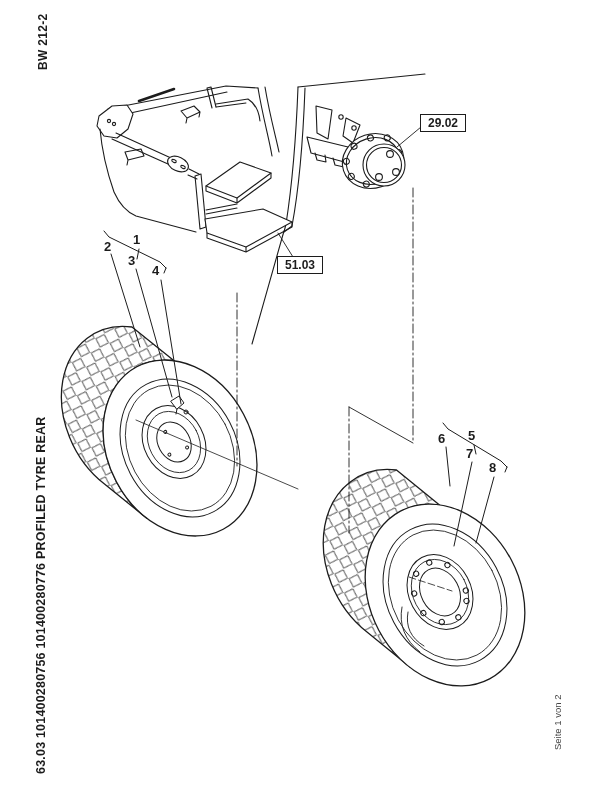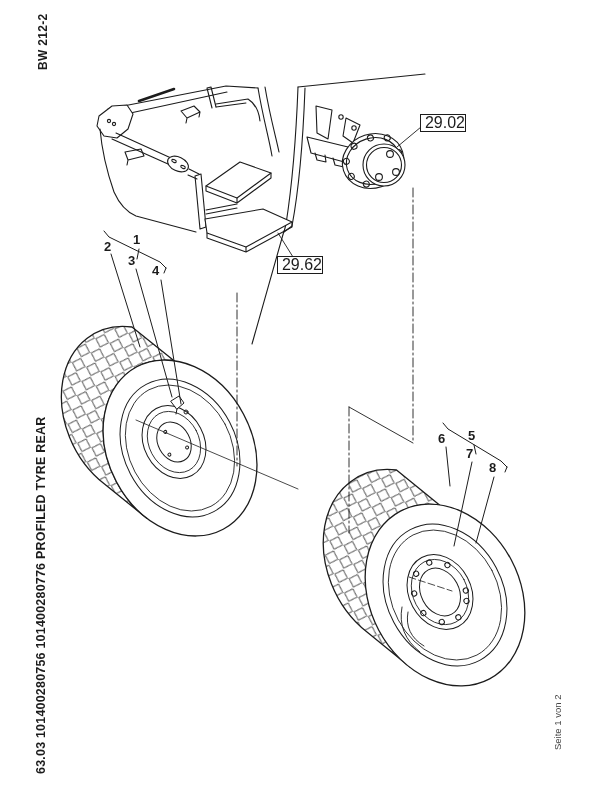--- a/index.html
+++ b/index.html
@@ -5,21 +5,21 @@
   html,body{margin:0;padding:0;background:#ffffff;}
   body{width:609px;height:787px;position:relative;overflow:hidden;
        font-family:"Liberation Sans", sans-serif;color:#1c1c1c;}
   #stage{position:absolute;left:0;top:0;width:609px;height:787px;}
   svg{position:absolute;left:0;top:0;}
   .vtext{position:absolute;white-space:nowrap;transform:rotate(-90deg);transform-origin:0 0;}
   .model{font-size:12px;font-weight:bold;letter-spacing:.3px;}
   .section{font-size:12.5px;font-weight:bold;letter-spacing:.2px;}
   .pageind{font-size:9.5px;color:#444;}
   .callout{position:absolute;border:1.4px solid #1c1c1c;background:#fff;
-           font-size:16px;font-weight:normal;text-align:right;
+           font-size:12px;font-weight:bold;text-align:center;
            width:44px;padding:1px 0;line-height:14px;cursor:pointer;}
   .pnum{position:absolute;font-size:13px;font-weight:bold;line-height:13px;}
 </style>
 </head>
 <body>
 
 <div id="stage">
 
 <svg width="609" height="787" viewBox="0 0 609 787">
   <defs>
@@ -160,21 +160,21 @@
 </svg>
 
 <div class="vtext model" style="left:36px;top:70px;">BW 212-2</div>
 
 <div class="vtext section" style="left:34px;top:774px;">63.03 101400280756 101400280776 PROFILED TYRE REAR</div>
 
 <div class="vtext pageind" style="left:552px;top:750px;">Seite 1 von 2</div>
 
 <div class="callout" style="left:420px;top:114px;">29.02</div>
 
-<div class="callout" style="left:277px;top:256px;">29.62</div>
+<div class="callout" style="left:277px;top:256px;">51.03</div>
 
 <div class="pnum" style="left:133px;top:233px;">1</div>
 <div class="pnum" style="left:104px;top:240px;">2</div>
 <div class="pnum" style="left:128px;top:254px;">3</div>
 <div class="pnum" style="left:152px;top:264px;">4</div>
 <div class="pnum" style="left:468px;top:429px;">5</div>
 <div class="pnum" style="left:438px;top:432px;">6</div>
 <div class="pnum" style="left:466px;top:447px;">7</div>
 <div class="pnum" style="left:489px;top:461px;">8</div>
 

